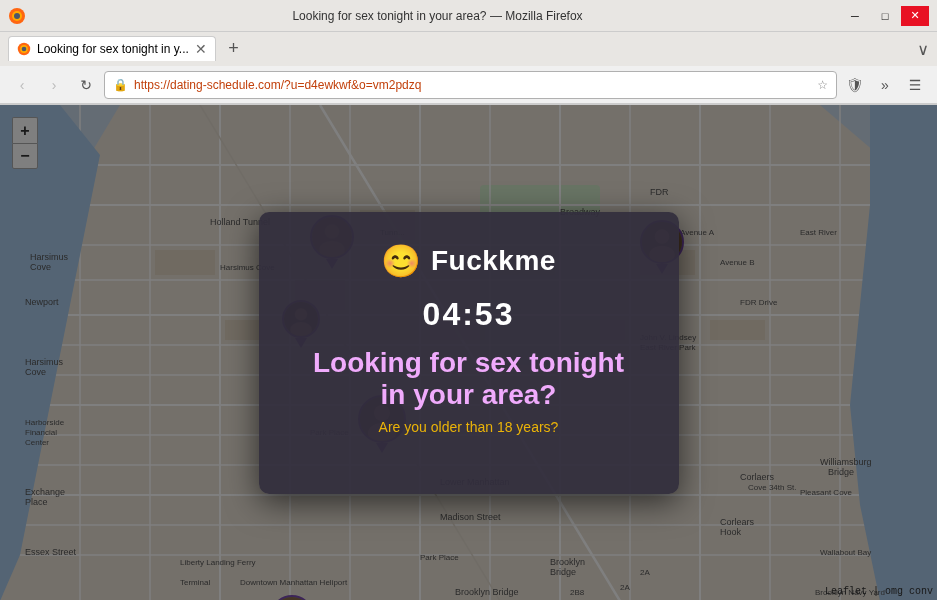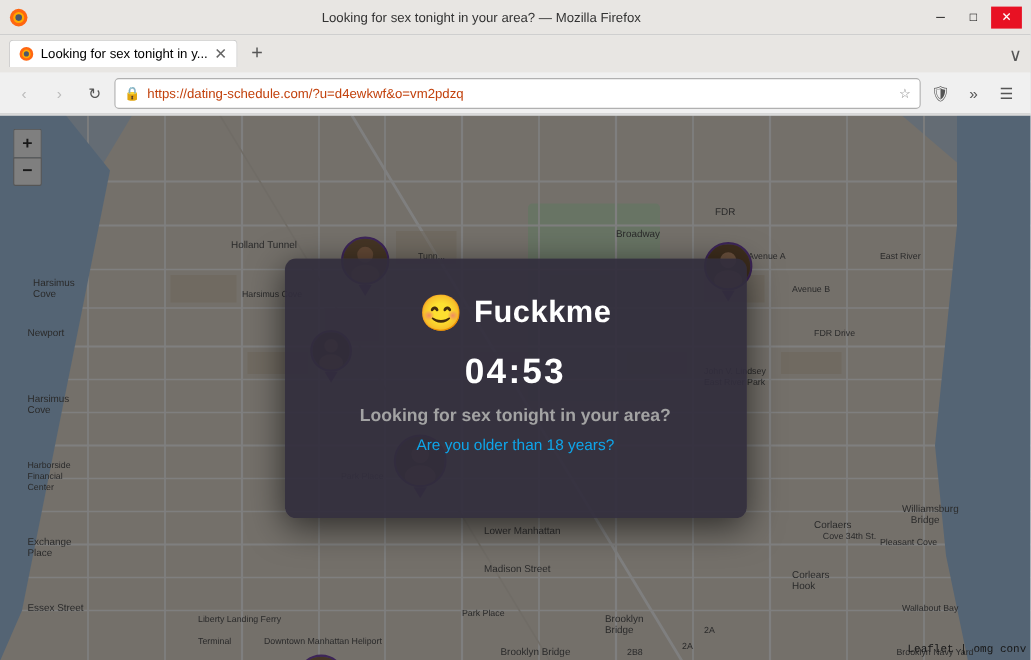--- a/index.html
+++ b/index.html
@@ -210,29 +210,29 @@
 
     .modal-timer {
       font-size: 32px;
       font-weight: bold;
       color: white;
       margin-bottom: 14px;
       letter-spacing: 2px;
     }
 
     .modal-title {
-      font-size: 16px;
+      font-size: 28px;
       font-weight: bold;
-      color: #a3a3a3;
+      color: #f0abfc;
       margin-bottom: 8px;
     }
 
     .modal-subtitle {
       font-size: 14px;
-      color: #0ea5e9;
+      color: #eab308;
       margin-bottom: 24px;
     }
 
     .modal-buttons {
       display: flex; gap: 16px;
     }
 
     .modal-btn-no {
       flex: 1;
       padding: 14px;

